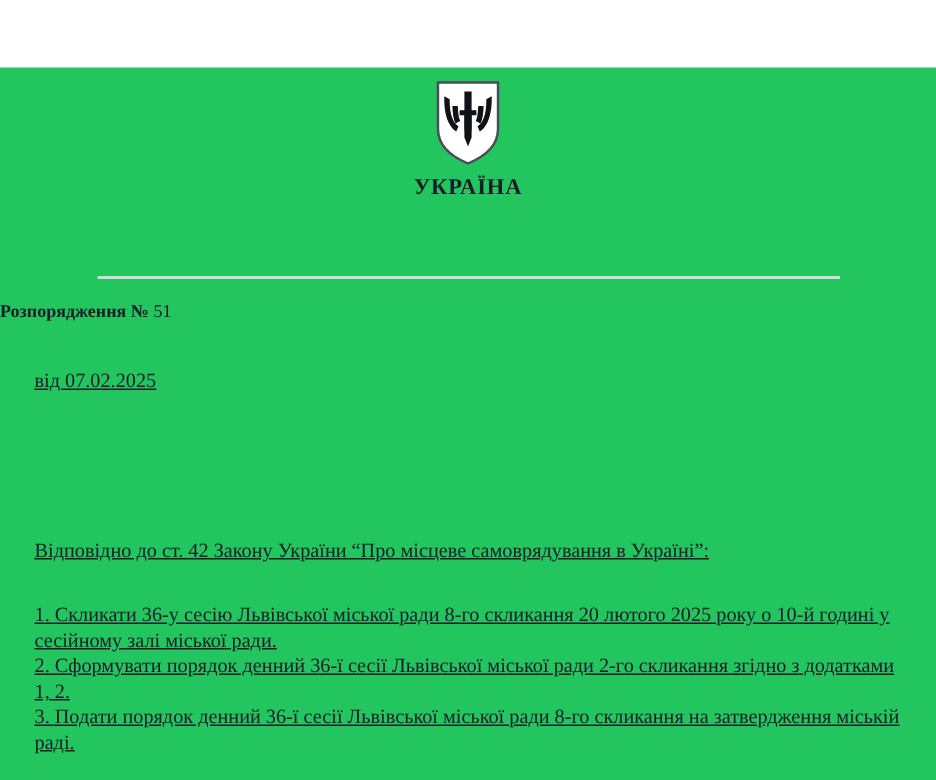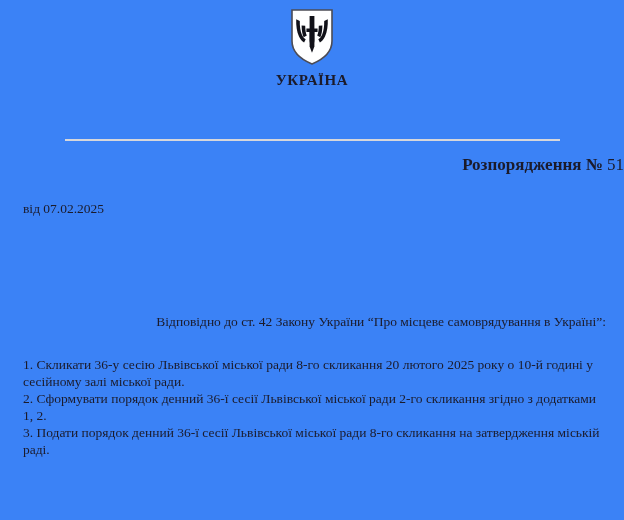--- a/index.html
+++ b/index.html
@@ -14,21 +14,22 @@
     position: relative;
     overflow: hidden;
     font-family: "Liberation Serif", "DejaVu Serif", serif;
     color: #1b1b2b;
     -webkit-font-smoothing: antialiased;
   }
 
   .page {
     position: absolute;
     inset: 0;
-    background: #3b82f6;
+    background: #22c55e;
+    margin-top: 45px;
   }
 
   
   .emblem-wrap {
     position: absolute;
     top: 8px;
     left: 0;
     right: 0;
     display: flex;
     justify-content: center;
@@ -66,42 +67,43 @@
     width: 495px;
     height: 2px;
     background: #d7d7db;
   }
 
   .doc-number {
     position: absolute;
     top: 155px;
     left: 0;
     right: 0;
-    text-align: right;
-    font-size: 17px;
+    text-align: left;
+    font-size: 12px;
   }
   .doc-number .label {
     font-weight: bold;
   }
   .doc-number .value {
     font-weight: normal;
   }
 
   
   .body-text {
     position: absolute;
     left: 23px;
     right: 18px;
     font-size: 13.5px;
     line-height: 17px;
+    text-decoration: underline;
   }
 
   .date-line { top: 200px; }
   .subject   { top: 226px; max-width: 296px; }
-  .preamble  { top: 313px; text-align: right; }
+  .preamble  { top: 313px; }
   .clauses   { top: 356px; }
   .responsible { top: 430px; }
   .signature { top: 496px; }
 
   .clause {
     margin: 0;
   }
   .clause + .clause { margin-top: 0; }
 </style>
 </head>

